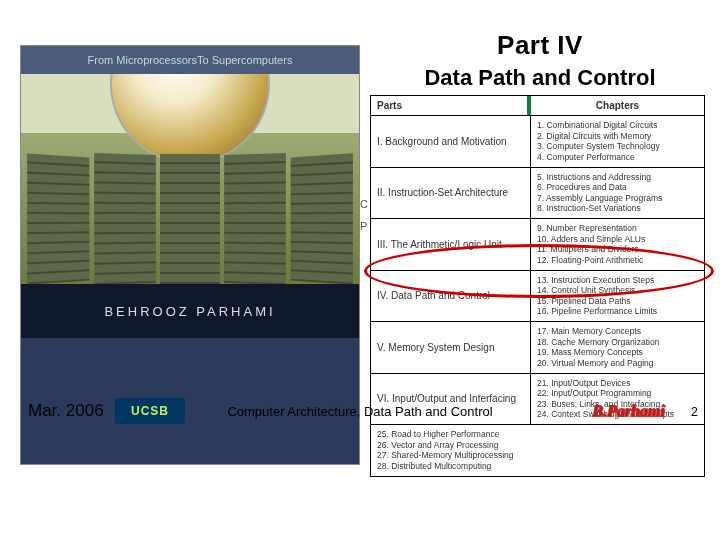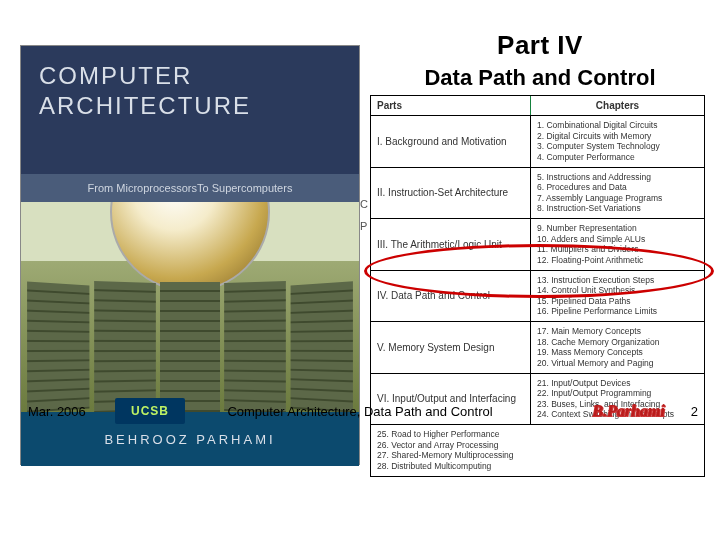--- a/index.html
+++ b/index.html
@@ -16,56 +16,50 @@
   .cover-band { height: 28px; background: #4a5c7a; display: flex; align-items: center; padding: 0 18px; font-size: 11px; color: #cfd6e0; justify-content: center; }
   .cover-photo { height: 210px; background: linear-gradient(#d8e0c0 0%, #d8e0c0 28%, #9eaa74 28%, #6b7a3e 100%); position: relative; overflow: hidden; }
   .globe { position: absolute; left: 50%; top: -70px; width: 160px; height: 160px; transform: translateX(-50%); border-radius: 50%; background: radial-gradient(circle at 40% 35%, #fff 0%, #f5eccb 30%, #c7a84f 65%, #7a5e1f 100%); border: 2px solid #aaa; }
   .racks { position: absolute; left: 0; right: 0; bottom: 0; height: 130px; display: flex; justify-content: center; gap: 4px; perspective: 400px; }
   .rack { width: 18%; height: 130px; background: repeating-linear-gradient(#5c6848 0 8px, #3f4a2e 8px 10px); transform-origin: bottom center; }
   .rack:nth-child(1){ transform: rotateY(25deg) translateZ(-10px); }
   .rack:nth-child(2){ transform: rotateY(12deg); }
   .rack:nth-child(3){ transform: rotateY(0deg); }
   .rack:nth-child(4){ transform: rotateY(-12deg); }
   .rack:nth-child(5){ transform: rotateY(-25deg) translateZ(-10px); }
-  .cover-authorband { height: 54px; background: #0c4a6e; display: flex; align-items: center; justify-content: center; }
+  .cover-authorband { height: 54px; background: #0f172a; display: flex; align-items: center; justify-content: center; }
   .cover-author { font-size: 13px; letter-spacing: 3px; color: #d9dfe8; }
   .toc-table { position: absolute; left: 370px; top: 95px; width: 335px; border: 1px solid #000; background: #fff; font-size: 9px; color: #333; }
   .toc-header { display: flex; border-bottom: 1px solid #000; font-weight: bold; font-size: 10px; }
-  .toc-header .col-p { width: 160px; padding: 4px 6px; border-right: 1px solid #15803d; }
+  .toc-header .col-p { width: 160px; padding: 4px 6px; border-right: 4px solid #15803d; }
   .toc-header .col-c { flex: 1; padding: 4px 6px; text-align: center; }
   .toc-row { display: flex; border-bottom: 1px solid #000; }
   .toc-row:last-child { border-bottom: none; }
   .toc-part { width: 160px; padding: 6px 6px; border-right: 1px solid #000; font-size: 10px; display: flex; align-items: center; }
   .toc-chapters { flex: 1; padding: 4px 6px; font-size: 8.5px; line-height: 1.25; white-space: pre-line; }
   .highlight-ring { position: absolute; left: 364px; top: 244px; width: 350px; height: 54px; border: 3px solid #c00; border-radius: 50%/50%; pointer-events: none; }
   .footer { position: absolute; left: 0; right: 0; bottom: 12px; height: 40px; display: flex; align-items: center; }
-  .footer-date { position: absolute; left: 28px; font-size: 13px; }
+  .footer-date { position: absolute; left: 28px; font-size: 17px; }
   .footer-logo { position: absolute; left: 115px; width: 70px; height: 26px; background: #003660; border-radius: 2px; display: flex; align-items: center; justify-content: center; color: #bef264; font-weight: bold; font-size: 12px; letter-spacing: 1px; text-align: center; }
   .footer-center { position: absolute; left: 0; right: 0; text-align: center; font-size: 13px; }
   .footer-author { position: absolute; right: 55px; font-size: 16px; font-weight: bold; font-style: italic; color: #b91c1c; text-shadow: 1px 1px 0 #c33, -1px 1px 0 #c33; font-family: "Times New Roman", serif; }
   .footer-page { position: absolute; right: 22px; font-size: 13px; }
   .cover-edge { position:absolute; left: 360px; top: 198px; font-size:11px; color:#555; }
 </style>
 </head>
 <body>
 
 <div class="slide">
 
   <div class="heading-area">
     <div class="part-label">Part IV</div>
     <div class="subtitle">Data Path and Control</div>
   </div>
 
   <div class="book-cover">
-    <div class="cover-top">
-      <div class="cover-titleblock">
-        <div class="cover-line1">COMPUTER</div>
-        <div class="cover-line2">ARCHITECTURE</div>
-      </div>
-    </div>
     <div class="cover-band">
       <span>From Microprocessors</span>
       <span>To Supercomputers</span>
     </div>
     <div class="cover-photo">
       <div class="globe"></div>
       <div class="racks">
         <div class="rack"></div>
         <div class="rack"></div>
         <div class="rack"></div>

